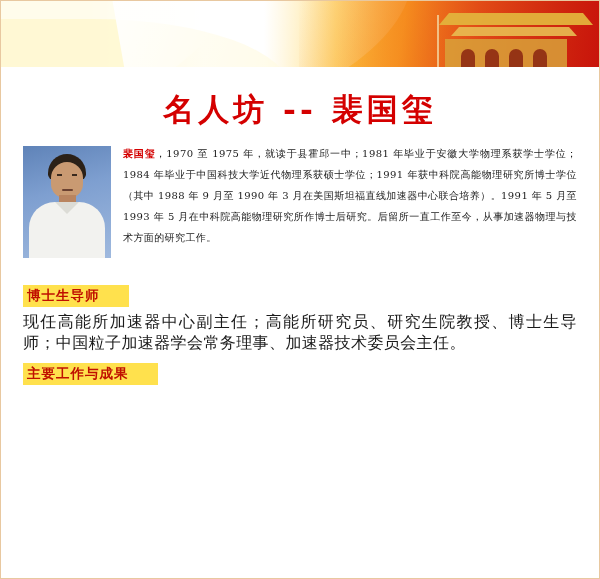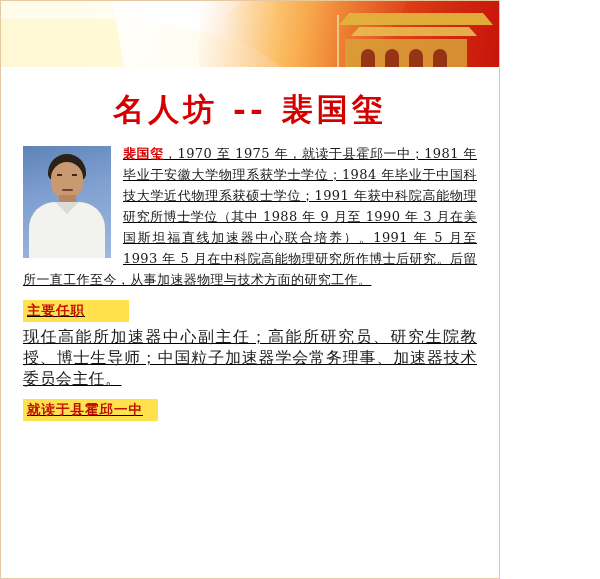--- a/index.html
+++ b/index.html
@@ -8,27 +8,26 @@
   }
   body {
     width: 600px;
     height: 579px;
     background: #ffffff;
     font-family: "Liberation Serif", serif;
     overflow: hidden;
   }
   .page {
     position: relative;
-    width: 500px;
+    width: 600px;
     height: 579px;
     box-sizing: border-box;
     border: 1px solid #e8c8a0;
     background: #ffffff;
     overflow: hidden;
-    text-decoration: underline;
   }
 
   
   .banner {
     position: relative;
     width: 100%;
     height: 66px;
     overflow: hidden;
     background: linear-gradient(90deg,
         #ffd400 0%,
@@ -233,21 +232,21 @@
     left: 32px;
     top: 56px;
     width: 24px;
     height: 12px;
     background: #dcdcd6;
     clip-path: polygon(0 0, 100% 0, 50% 100%);
   }
 
   p.body-text {
     margin: 0;
-    font-size: 13px;
+    font-size: 10px;
     line-height: 21px;
     color: #1a1a1a;
     text-align: justify;
     text-justify: inter-ideograph;
     letter-spacing: 0.4px;
     font-family: "DejaVu Serif", "Liberation Serif", serif;
   }
   p.body-text .name-red {
     color: #d40000;
     font-weight: bold;
@@ -321,23 +320,23 @@
         <div class="collar"></div>
       </div>
       <p class="body-text">
         <span class="name-red">裴国玺</span><span>，1970 至 1975 年，就读于县霍邱一中；1981 年毕业于安徽大学物理系获学士学位；1984 年毕业于中国科技大学近代物理系获硕士学位；1991 年获中科院高能物理研究所博士学位（其中 1988 年 9 月至 1990 年 3 月在美国斯坦福直线加速器中心联合培养）。1991 年 5 月至 1993 年 5 月在中科院高能物理研究所作博士后研究。后留所一直工作至今，从事加速器物理与技术方面的研究工作。</span>
       </p>
     </div>
 
     <div class="clear"></div>
 
     <div>
-      <span class="section-head">主要任职</span>
+      <span class="section-head">博士生导师</span>
       <p class="section-body">现任高能所加速器中心副主任；高能所研究员、研究生院教授、博士生导师；中国粒子加速器学会常务理事、加速器技术委员会主任。</p>
     </div>
 
     <div>
-      <span class="section-head wide">就读于县霍邱一中</span>
+      <span class="section-head wide">主要工作与成果</span>
     </div>
 
     <div class="bottom-fill"></div>
   </div>
 </div>
 
 </body></html>

